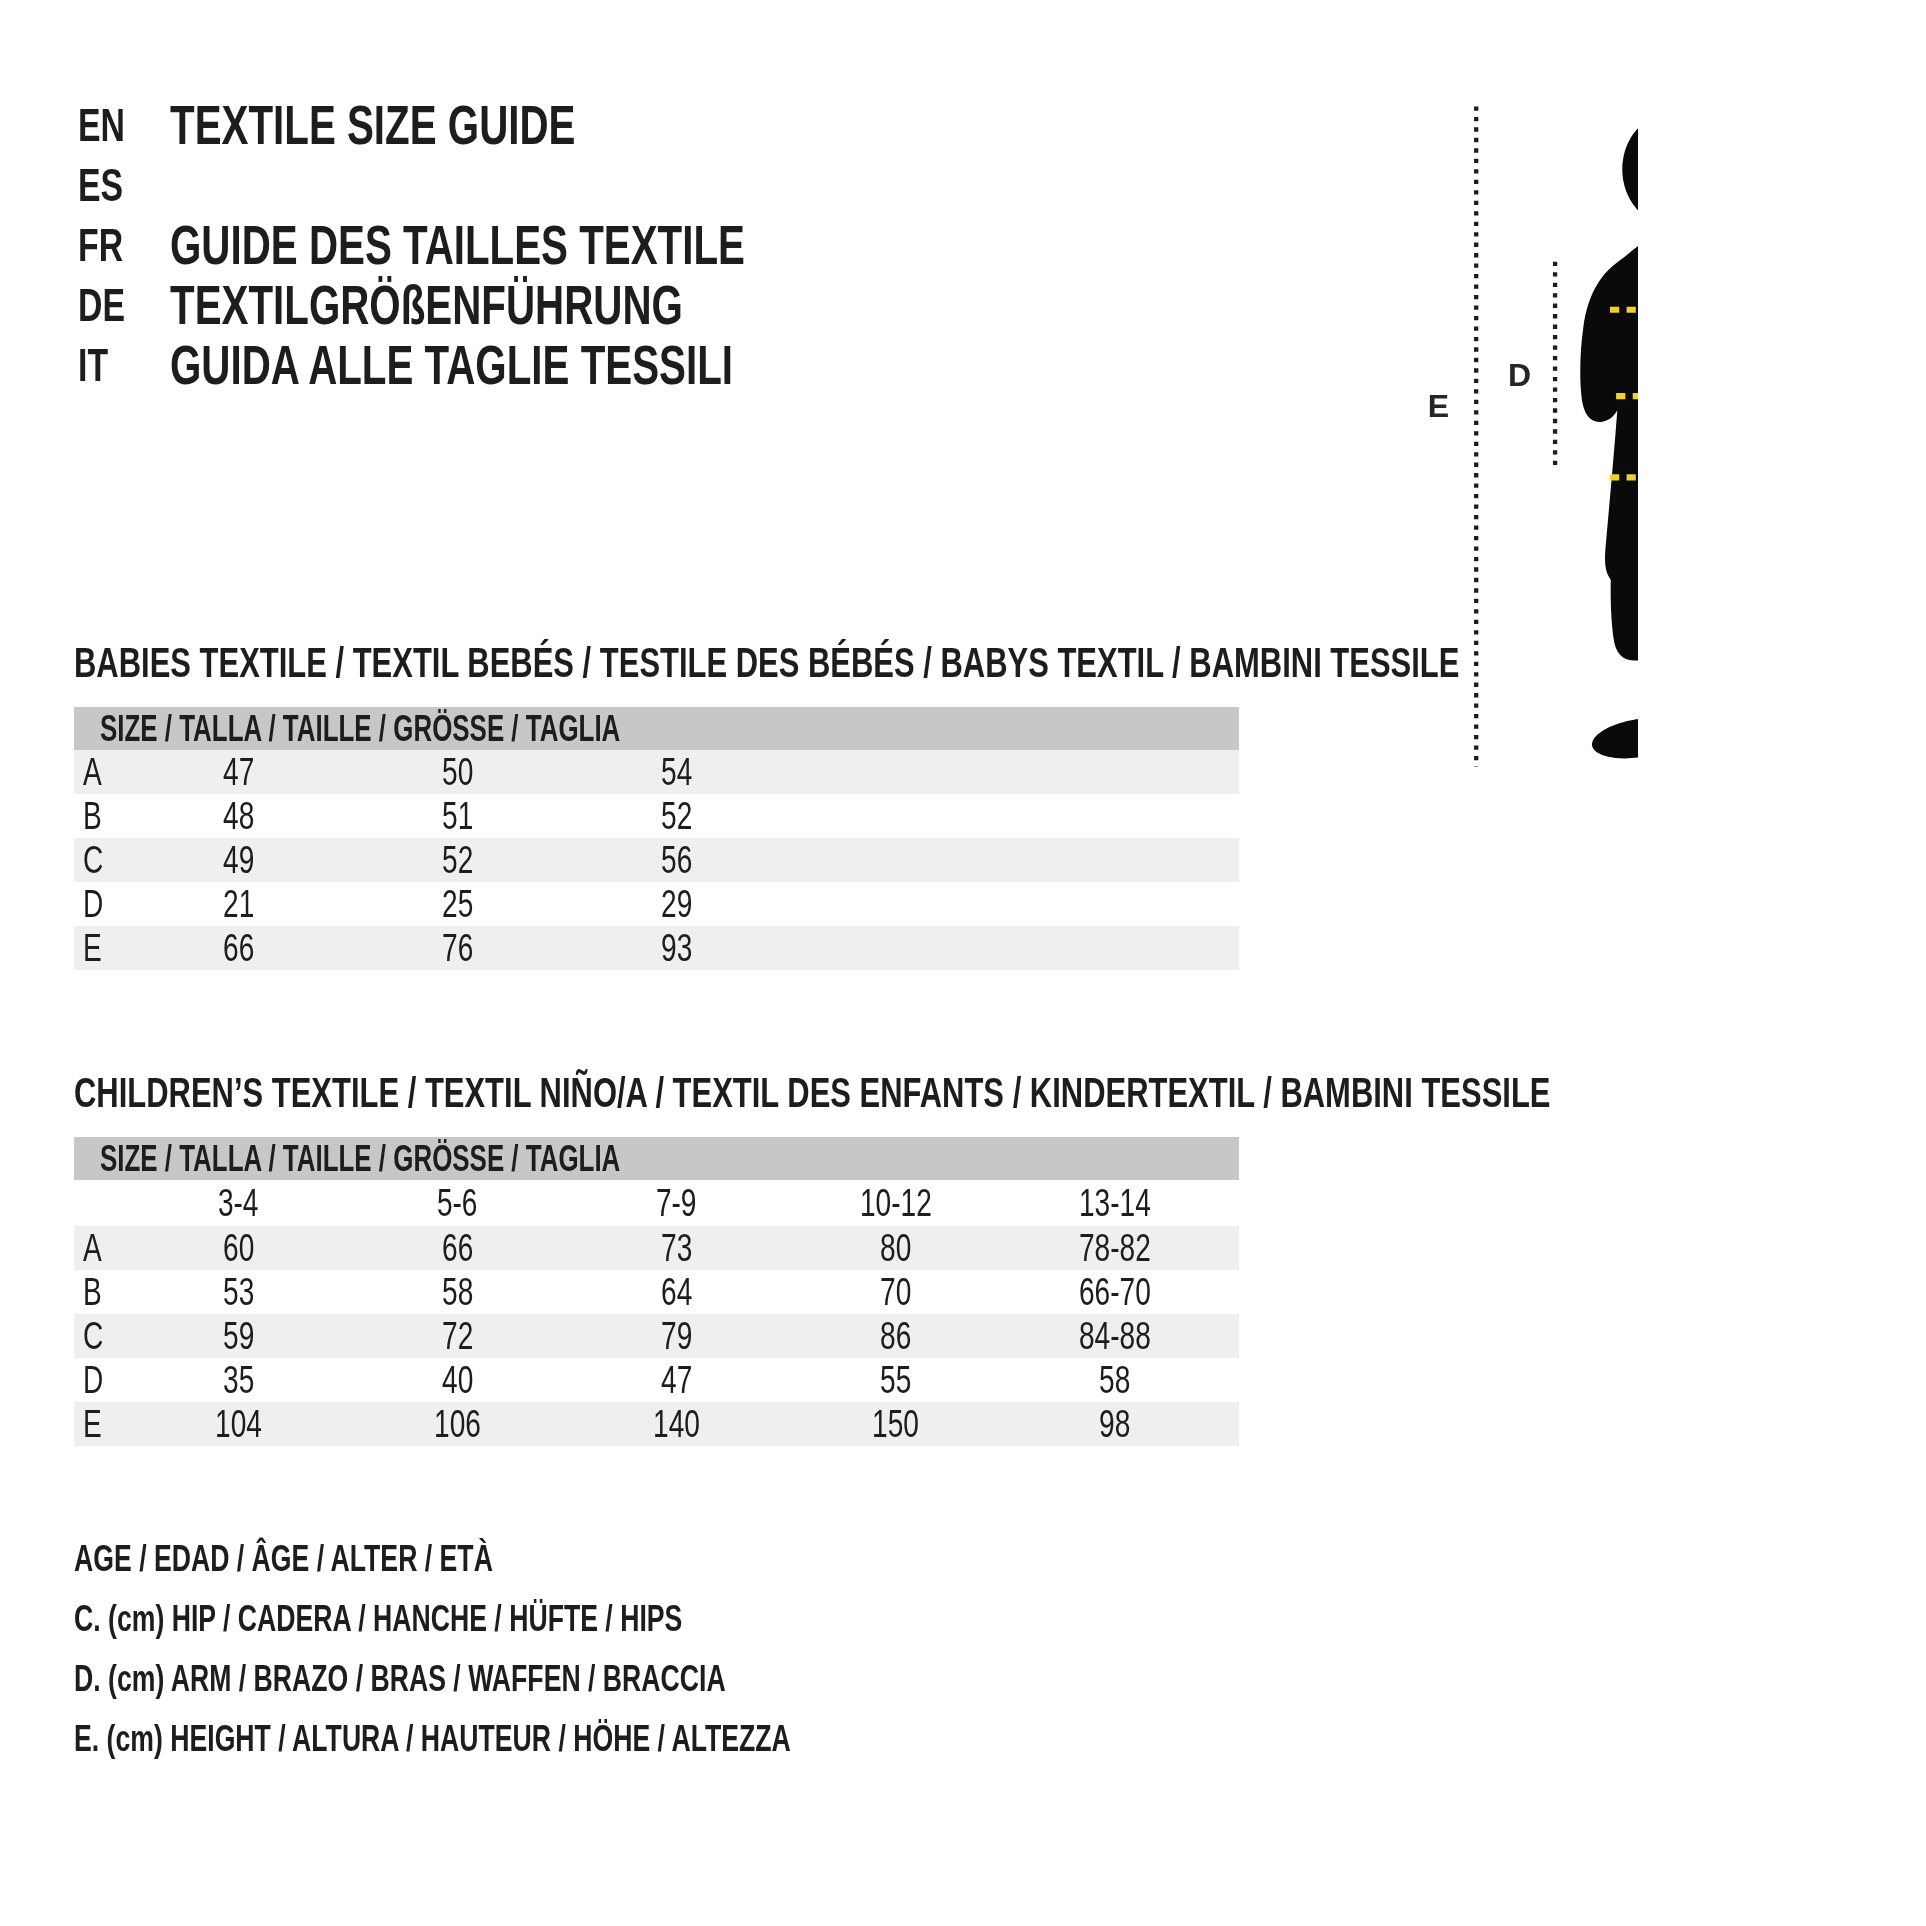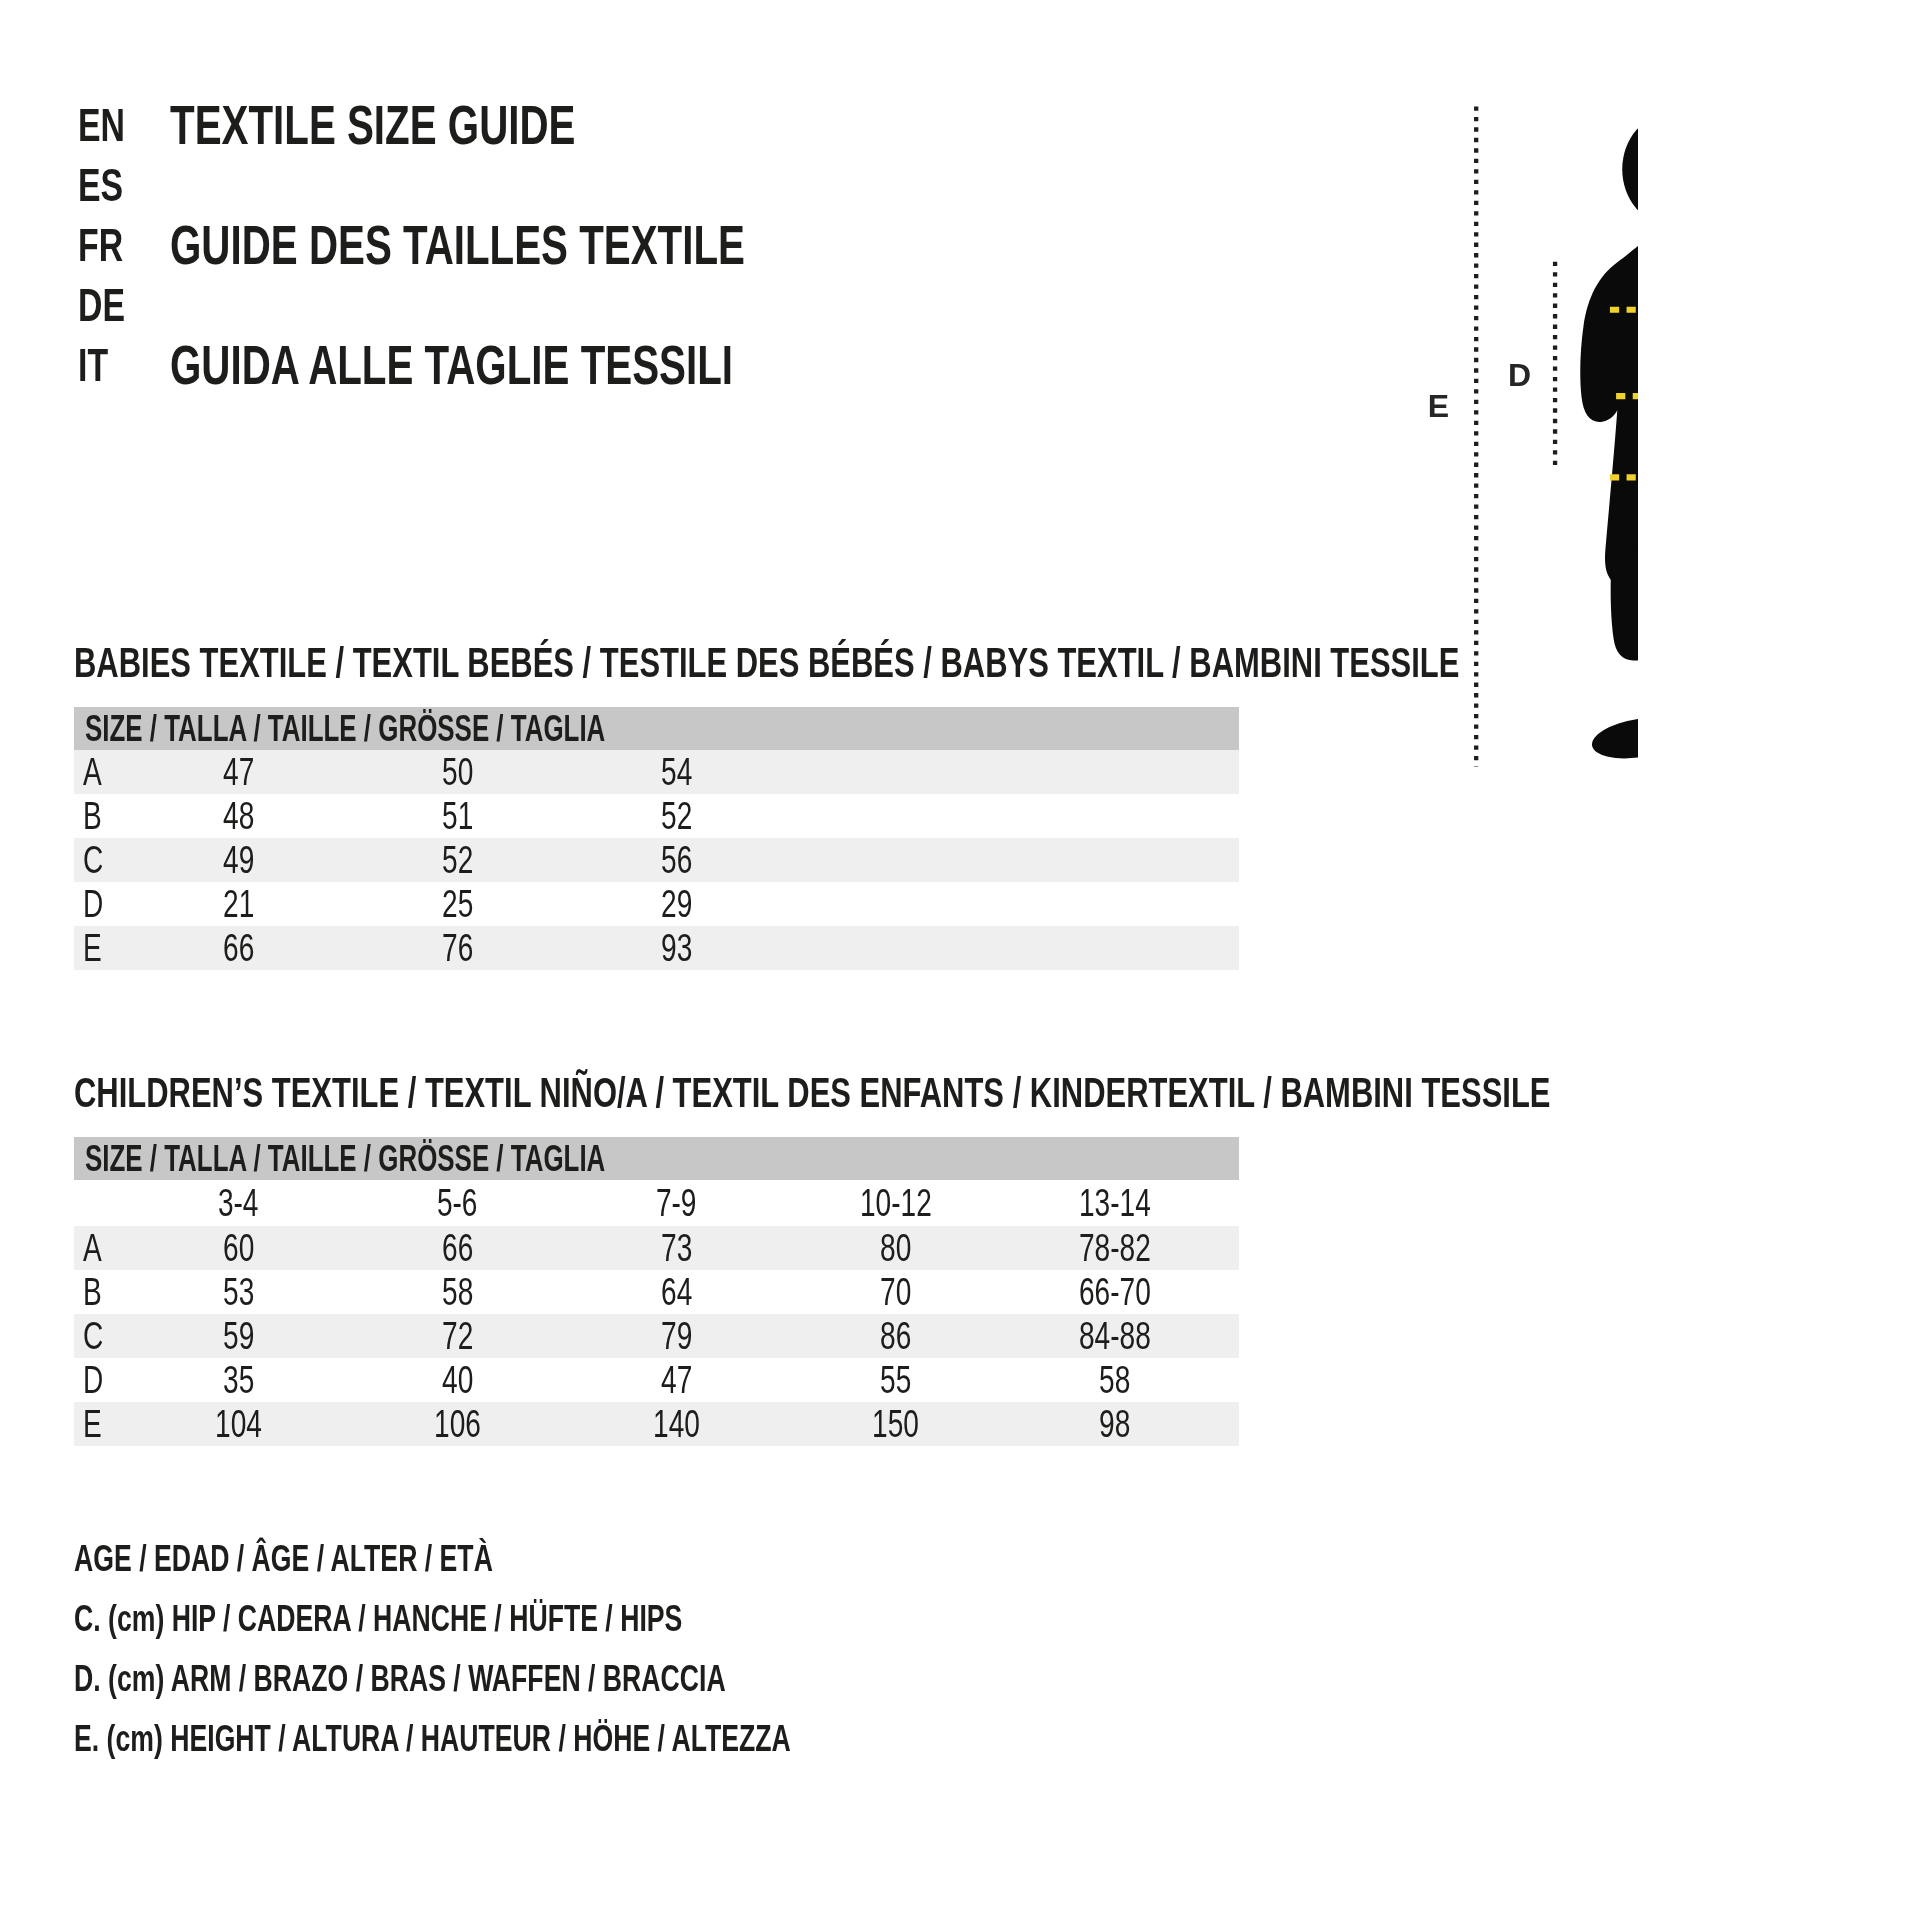--- a/index.html
+++ b/index.html
@@ -21,21 +21,21 @@
   .section-title { position:absolute; left:74px; height:43px; line-height:43px;
                    font-size:43px; font-weight:700; white-space:nowrap; }
   #babies-title   { top:641px; }
   #children-title { top:1071px; }
 
   
   .size-table { position:absolute; left:74px; width:1165px; }
   #babies-table   { top:707px; }
   #children-table { top:1137px; }
   .table-bar { height:43px; background:#c7c7c7; display:flex; align-items:center;
-               padding-left:11px; font-size:36px; font-weight:700; }
+               padding-left:26px; font-size:36px; font-weight:700; }
   .cols-row  { display:grid; height:46px; align-items:center; }
   .data-row  { display:grid; height:44px; align-items:center; }
   .babies-grid   { grid-template-columns:55px 219px 219px 219px 1fr; }
   .children-grid { grid-template-columns:55px 219px 219px 219px 219px 219px 1fr; }
   .striped { background:#efefef; }
   .cell { text-align:center; font-size:39px; font-weight:400; }
   .label-cell { text-align:left; padding-left:8.6px; }
 
   
   .legend { position:absolute; left:74px; top:1529px; }
@@ -64,20 +64,21 @@
     </div>
     <div class="lang-row">
       <div class="lang-code"><span class="cx">ES</span></div>
     </div>
     <div class="lang-row">
       <div class="lang-code"><span class="cx">FR</span></div>
       <div class="lang-label"><span class="cx">GUIDE DES TAILLES TEXTILE</span></div>
     </div>
     <div class="lang-row">
       <div class="lang-code"><span class="cx">DE</span></div>
+      <div class="lang-label"><span class="cx">TEXTILGRÖßENFÜHRUNG</span></div>
     </div>
     <div class="lang-row">
       <div class="lang-code"><span class="cx">IT</span></div>
       <div class="lang-label"><span class="cx">GUIDA ALLE TAGLIE TESSILI</span></div>
     </div>
   </div>
 
   <svg id="figure-svg" width="493" height="715" viewBox="0 0 800 1160">
 
     <line x1="135" y1="33" x2="135" y2="1105" stroke="#1d1d1b" stroke-width="7" stroke-dasharray="7 10"></line>

